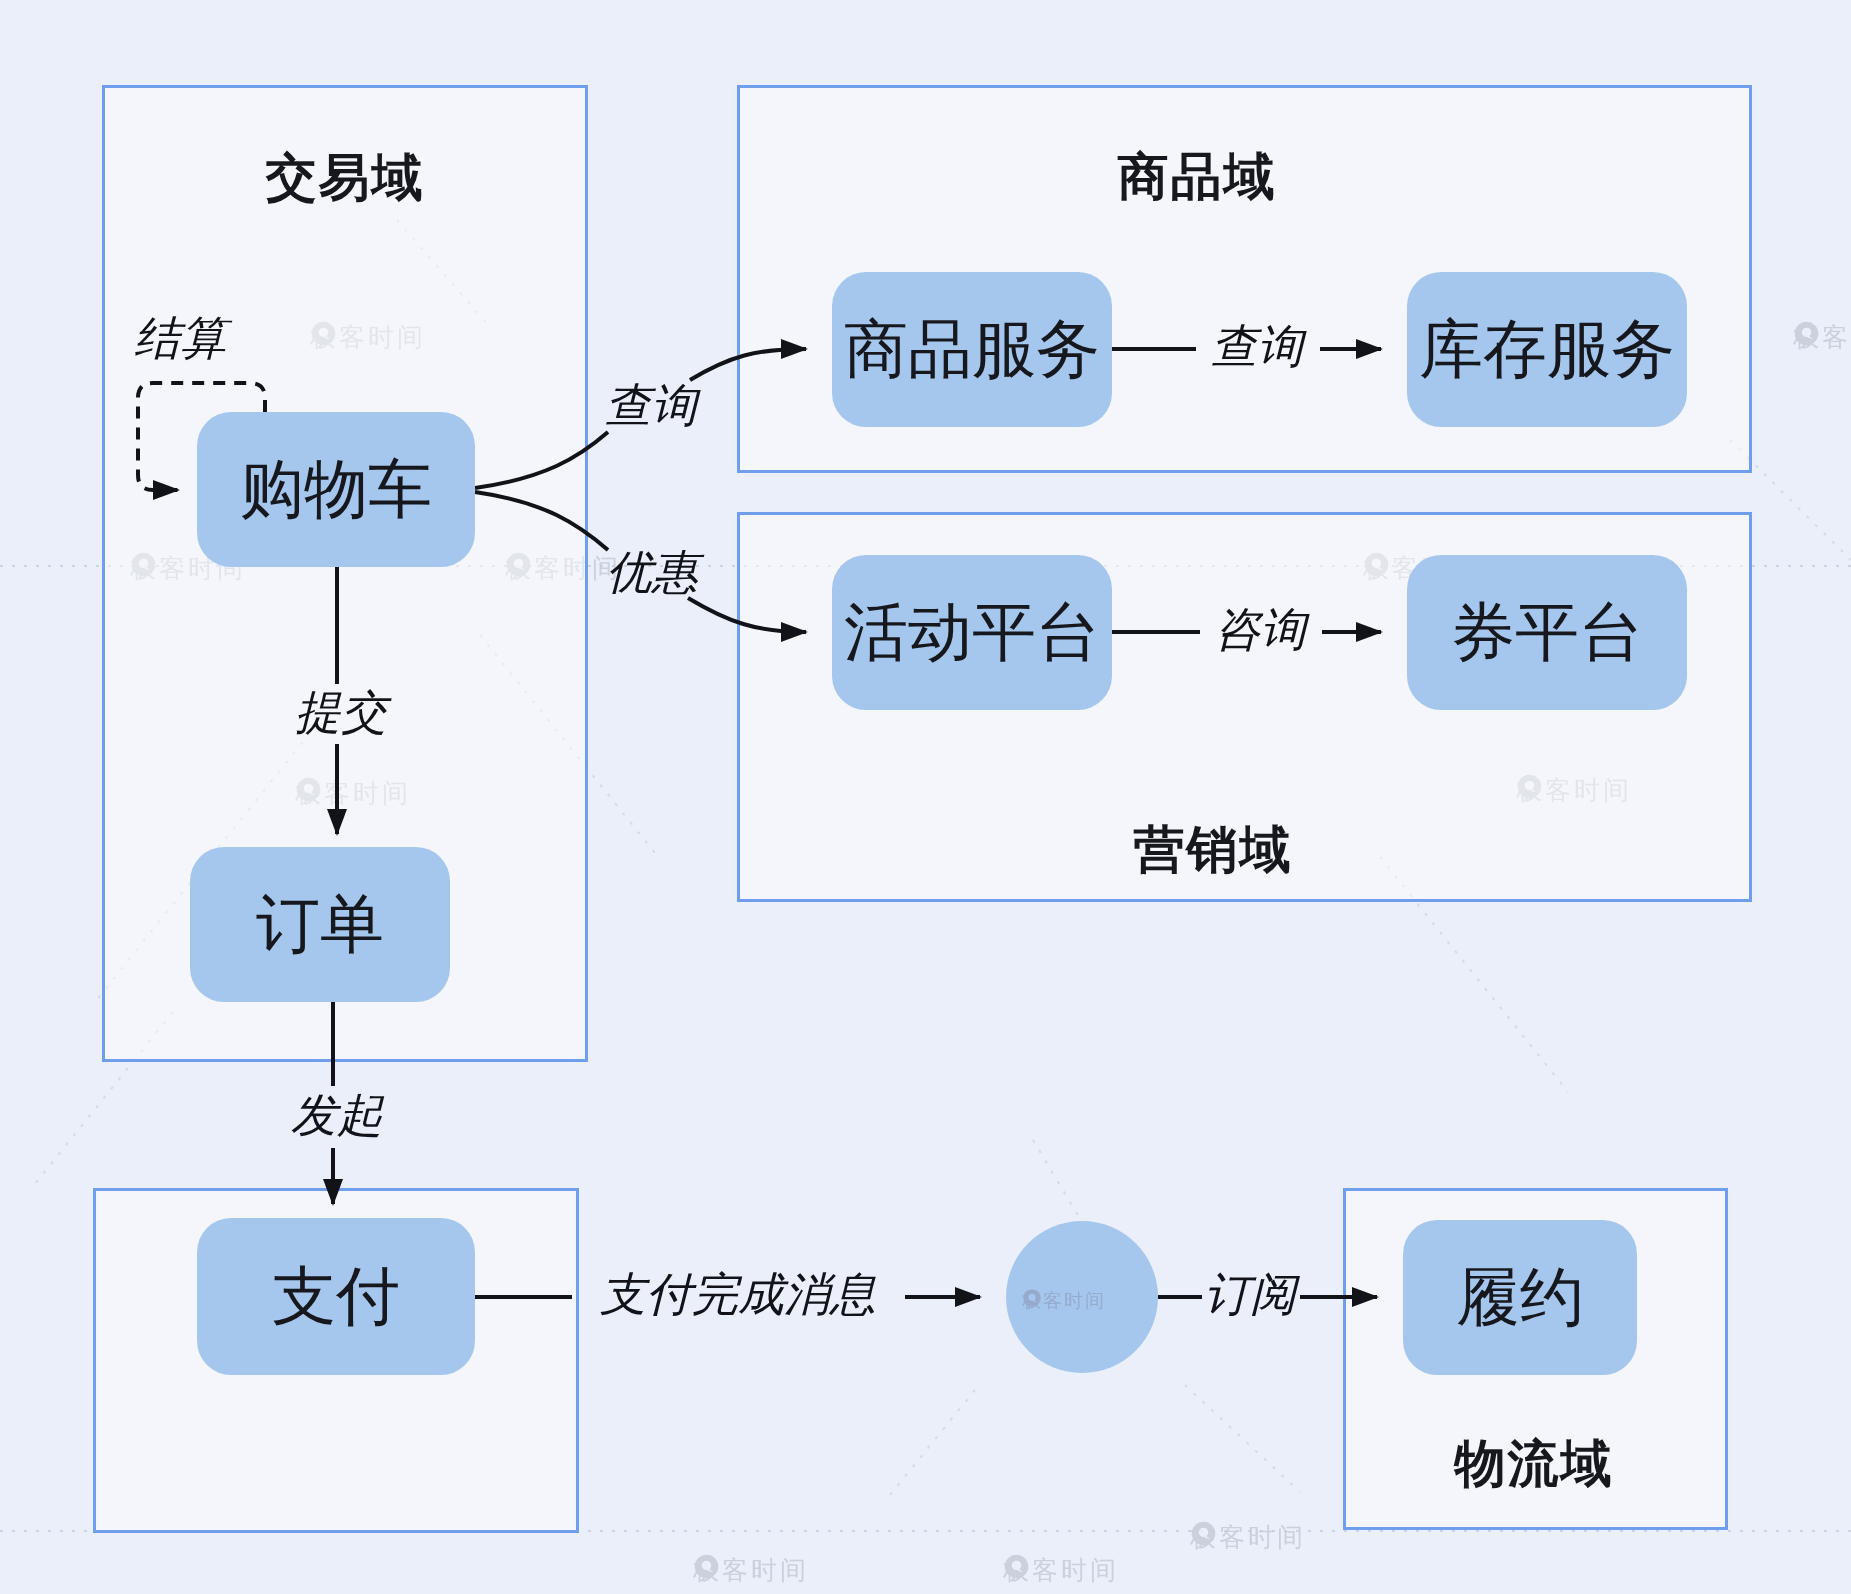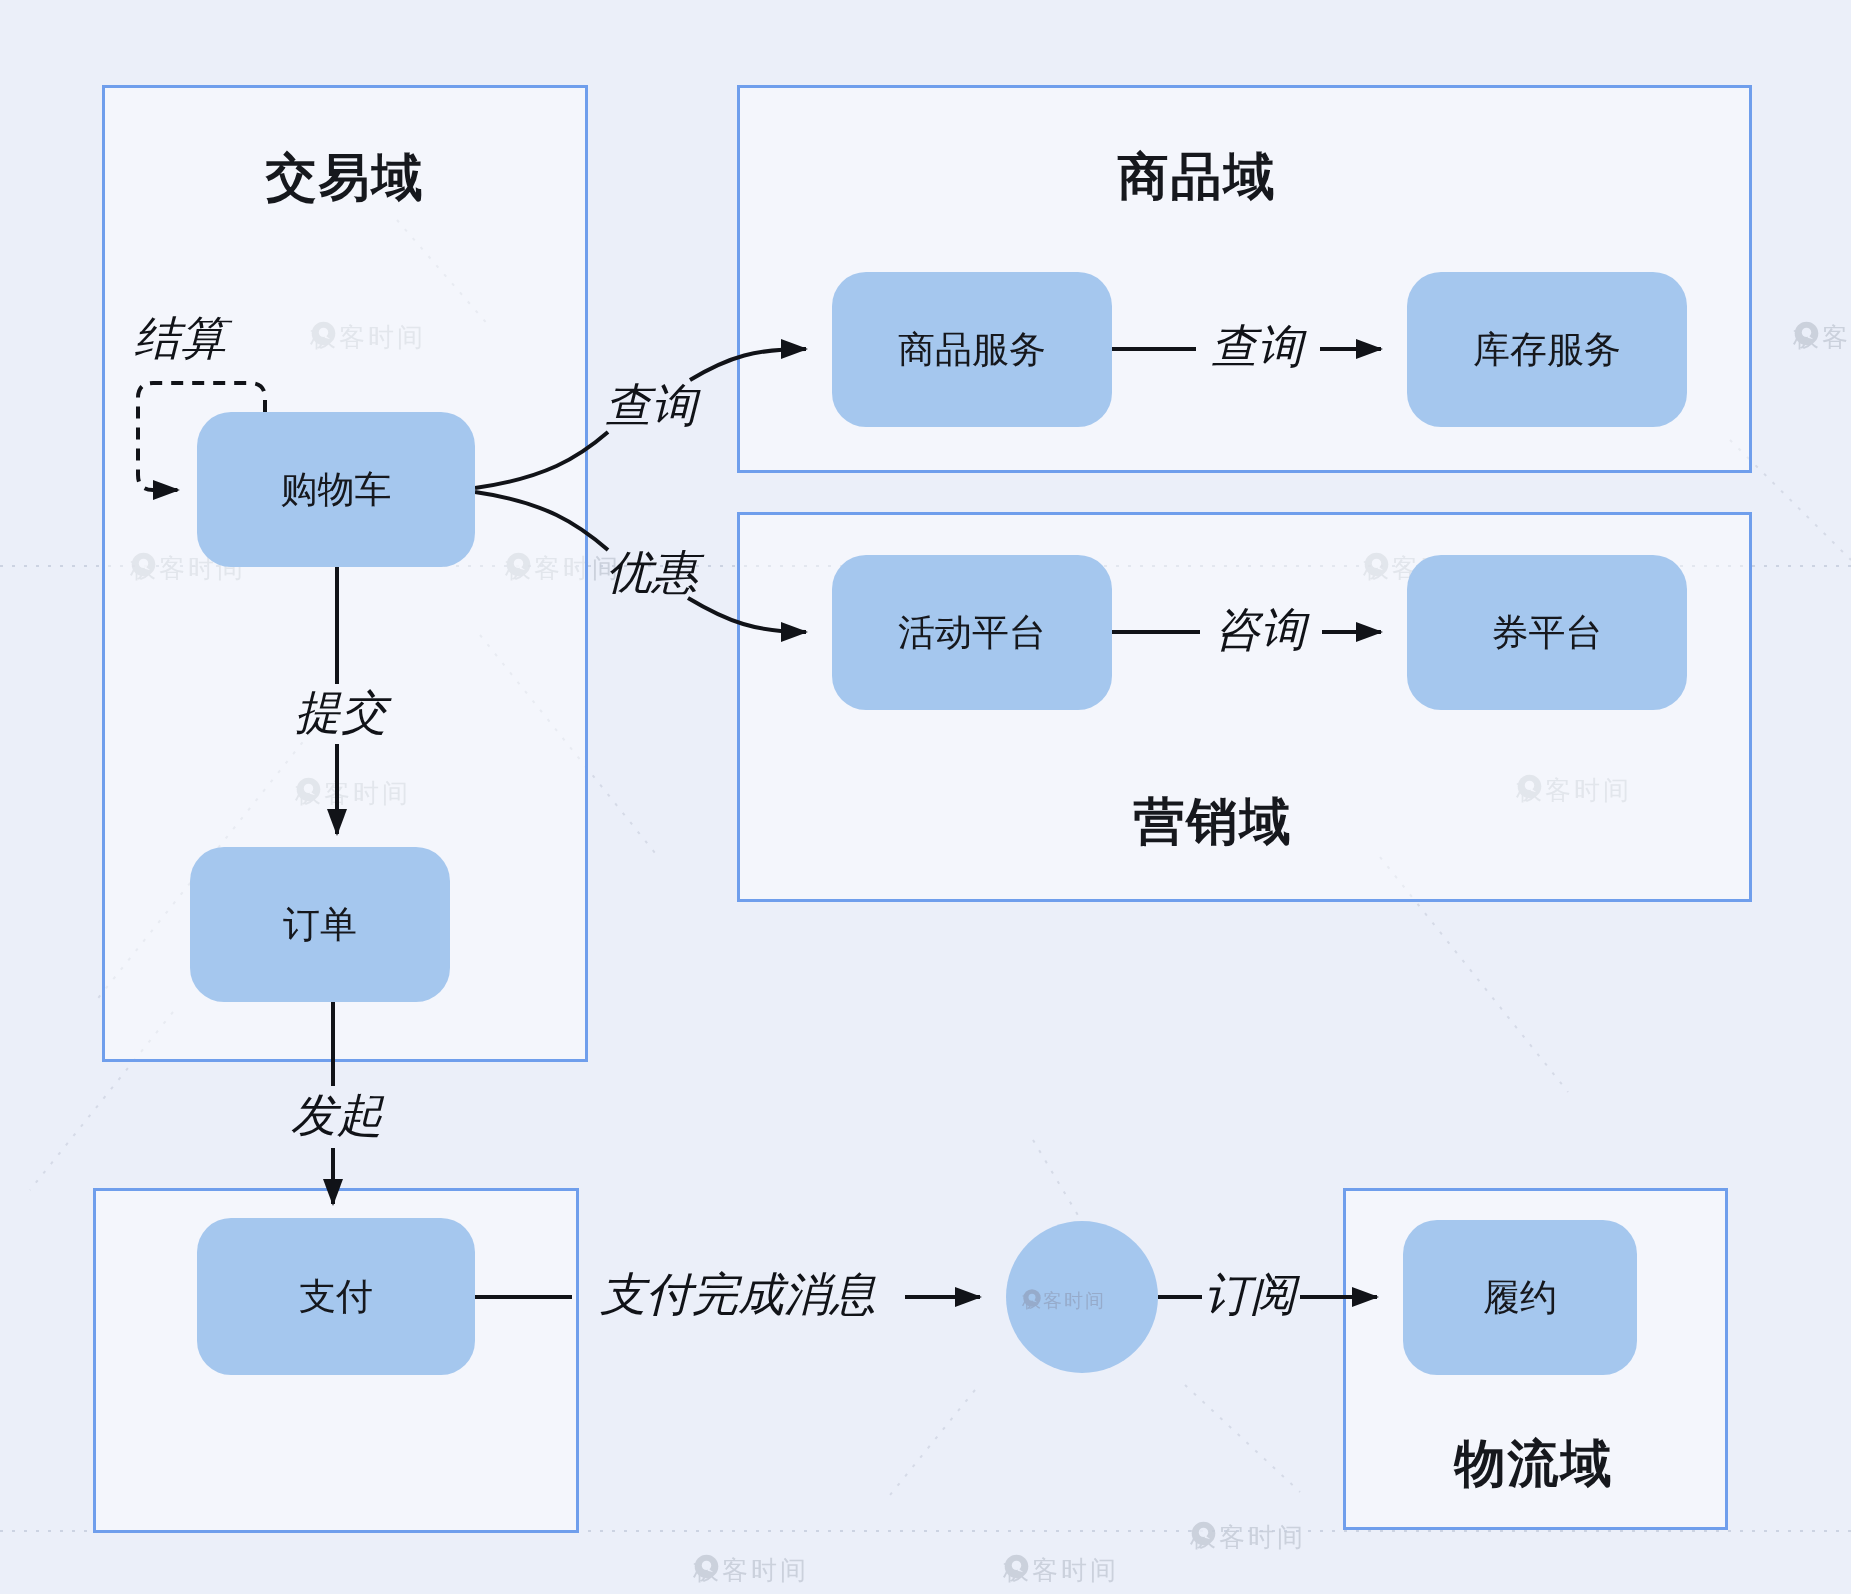--- a/index.html
+++ b/index.html
@@ -6,21 +6,21 @@
   #canvas{position:relative;width:1851px;height:1594px;background:#ebeff9;overflow:hidden;
           font-family:"Liberation Sans",sans-serif;}
   svg{position:absolute;left:0;top:0;}
   #wm-layer{z-index:0;}
   #wire-layer{z-index:2;}
   .domain{position:absolute;border:3px solid #6f9eec;background:rgba(255,255,255,0.45);
           box-sizing:border-box;z-index:1;}
   .domain-title{position:absolute;transform:translate(-50%,-50%);font-size:51px;font-weight:700;
           color:#16181d;white-space:nowrap;z-index:4;letter-spacing:2px;}
   .node{position:absolute;background:#a5c7ee;border-radius:34px;display:flex;align-items:center;
-          justify-content:center;font-size:37px;font-weight:500;color:#16181d;z-index:3;
+          justify-content:center;font-size:64px;font-weight:500;color:#16181d;z-index:3;
           white-space:nowrap;box-sizing:border-box;}
   .circle-node{position:absolute;background:#a5c7ee;border-radius:50%;z-index:3;}
   .edge-label{position:absolute;transform:translate(-50%,-50%);font-size:46px;font-weight:500;
           color:#111318;white-space:nowrap;z-index:4;font-style:italic;}
   .stamp{position:absolute;display:flex;align-items:center;gap:9px;z-index:0;opacity:0.85;}
   .stamp .stamp-text{font-size:26px;color:#c6ccd8;letter-spacing:3px;white-space:nowrap;}
   .stamp.on-node{z-index:4;opacity:0.8;}
   .stamp.on-node .stamp-text{font-size:19px;color:#93a5c3;letter-spacing:2px;}
   .stamp.on-node svg{width:20px;height:20px;}
 </style>
@@ -208,21 +208,21 @@
       <svg viewBox="0 0 24 24">
         <circle cx="12" cy="12" r="10.5" fill="#93a5c3"></circle>
         <circle cx="12" cy="11" r="4.2" fill="#a5c7ee"></circle>
         <path d="M13.5 13.5 L18 17 L13 15.8 Z" fill="#a5c7ee"></path>
       </svg>
       <span class="stamp-text">极客时间</span>
     </div>
 
   <div class="domain-title" style="left:345px;top:178px">交易域</div>
   <div class="domain-title" style="left:1197px;top:177px">商品域</div>
-  <div class="domain-title" style="left:1213px;top:822px">营销域</div>
+  <div class="domain-title" style="left:1213px;top:850px">营销域</div>
   <div class="domain-title" style="left:1534px;top:1464px">物流域</div>
 
   <div class="edge-label" style="left:180px;top:339px">结算</div>
   <div class="edge-label" style="left:651px;top:406px">查询</div>
   <div class="edge-label" style="left:652px;top:573px">优惠</div>
   <div class="edge-label" style="left:341px;top:713px">提交</div>
   <div class="edge-label" style="left:337px;top:1116px">发起</div>
   <div class="edge-label" style="left:1257px;top:347px">查询</div>
   <div class="edge-label" style="left:1260px;top:630px">咨询</div>
   <div class="edge-label" style="left:738px;top:1295px">支付完成消息</div>

